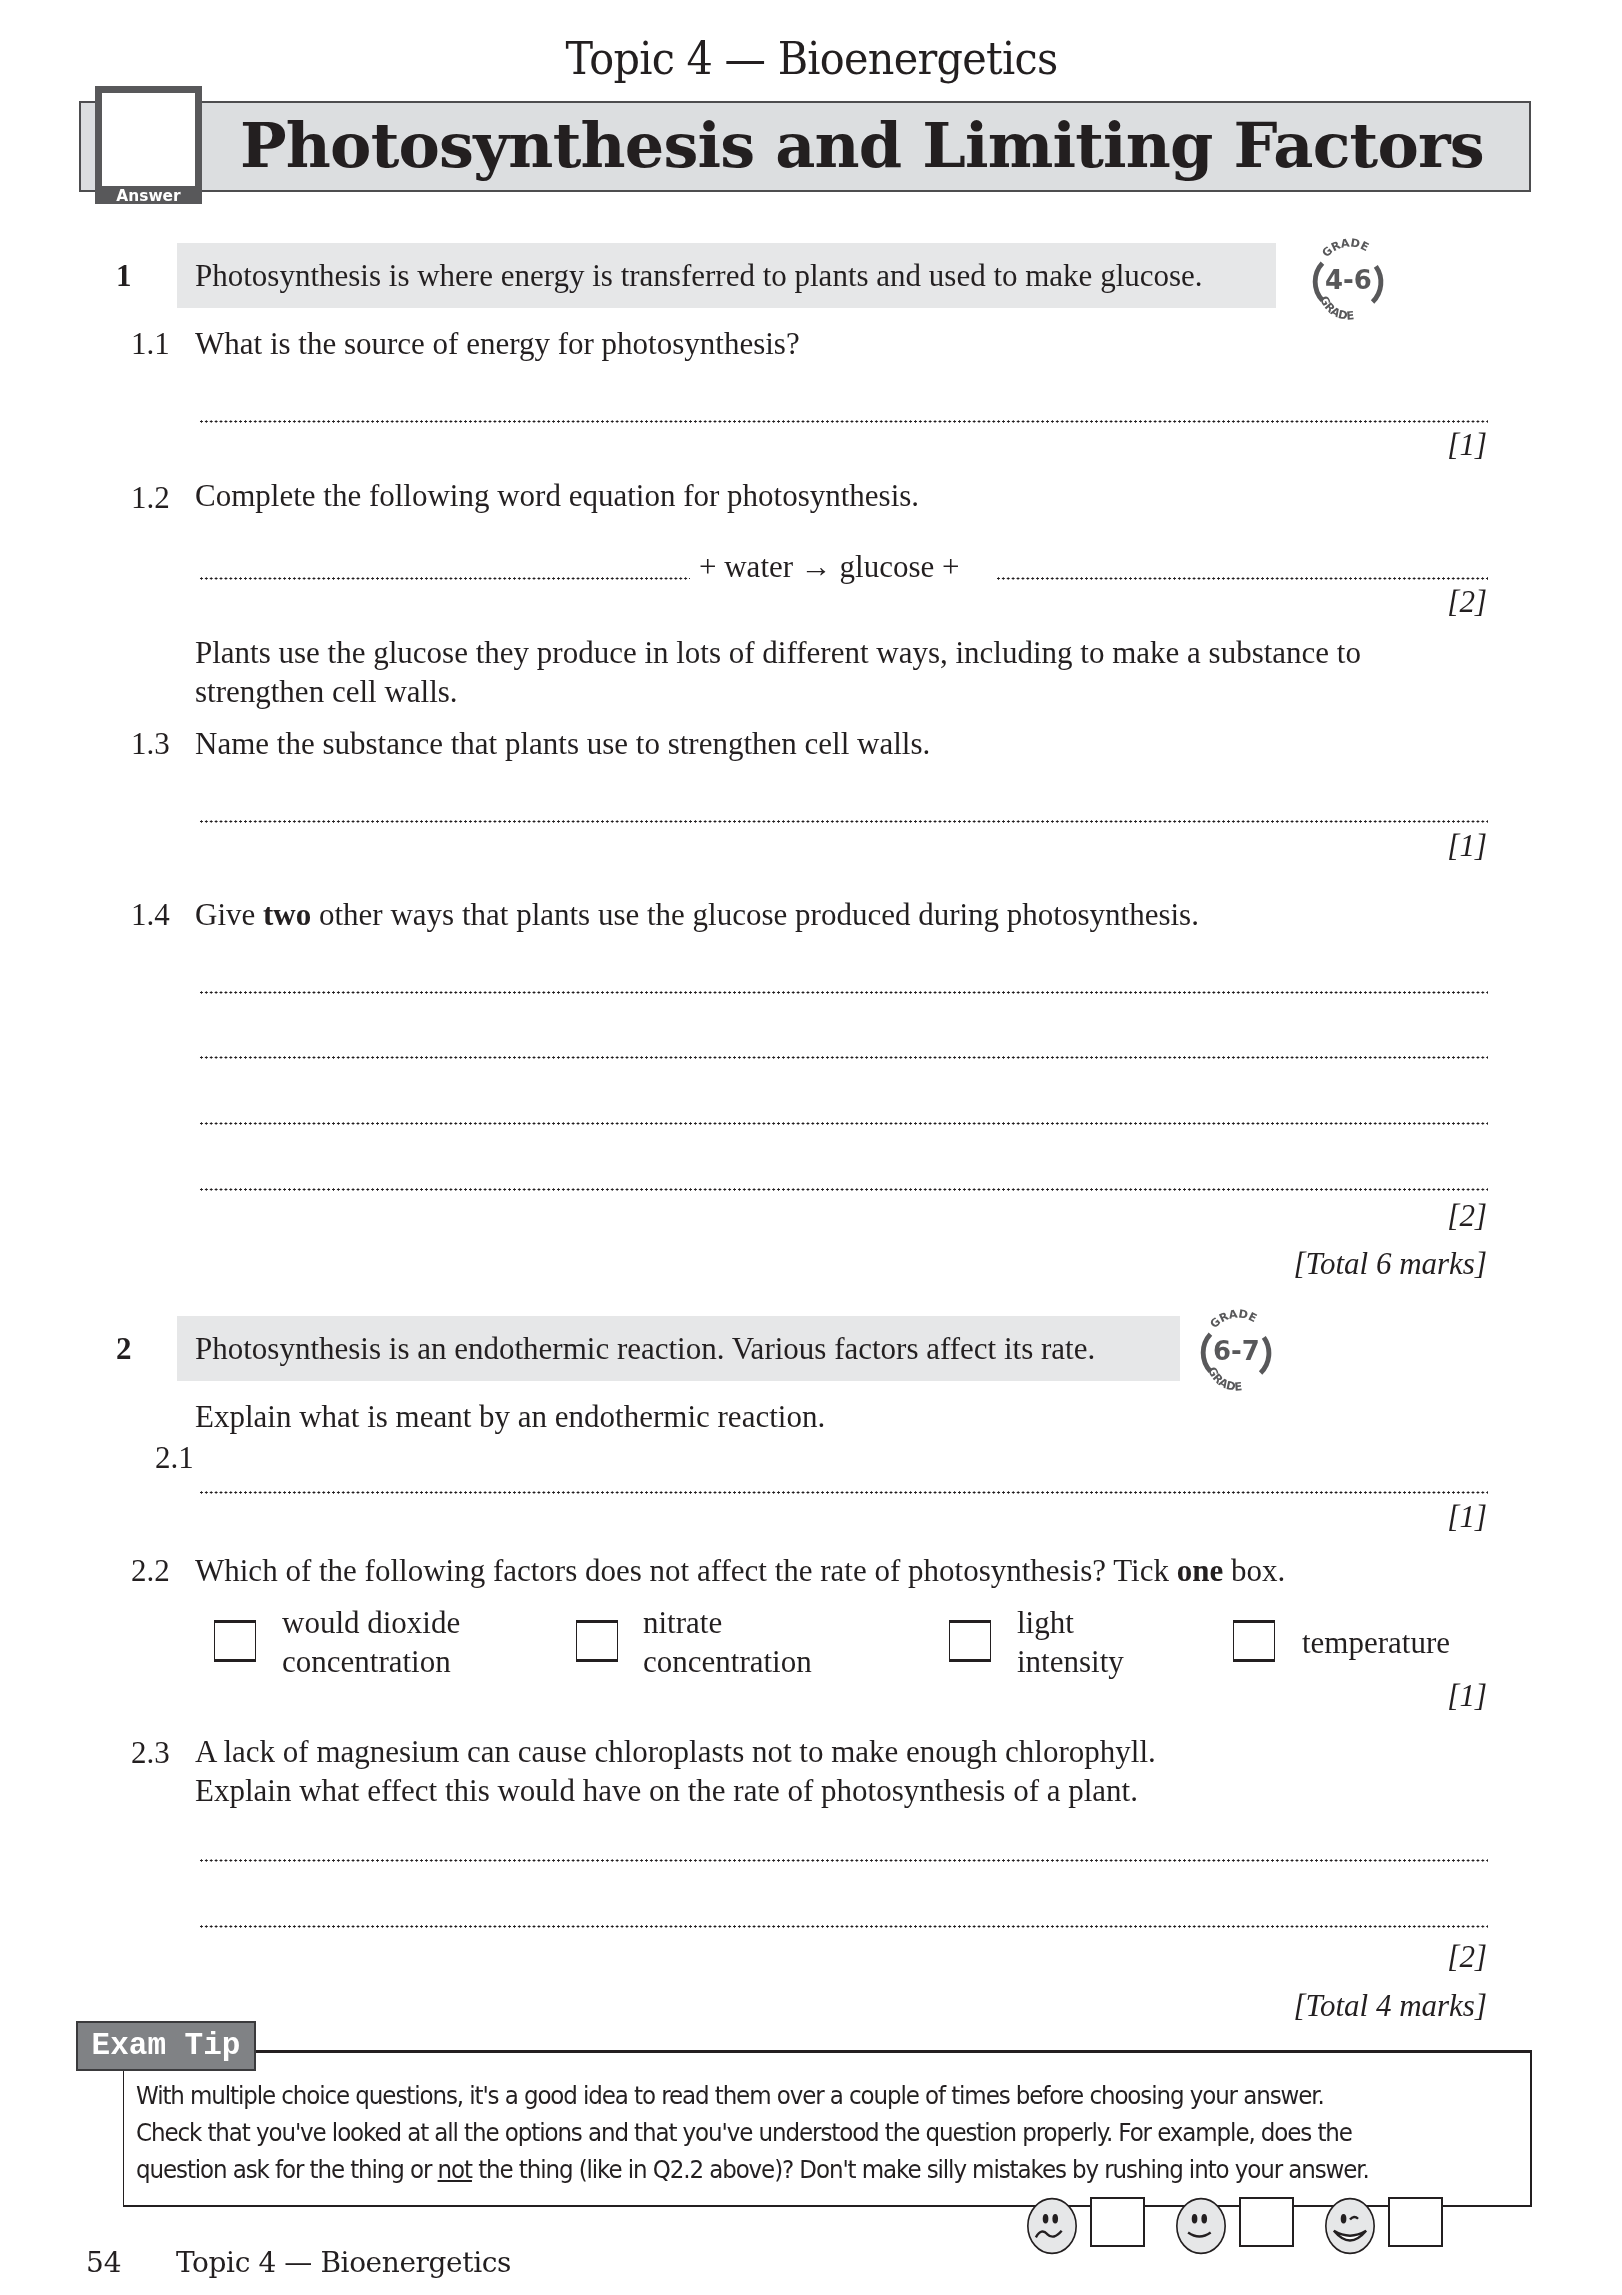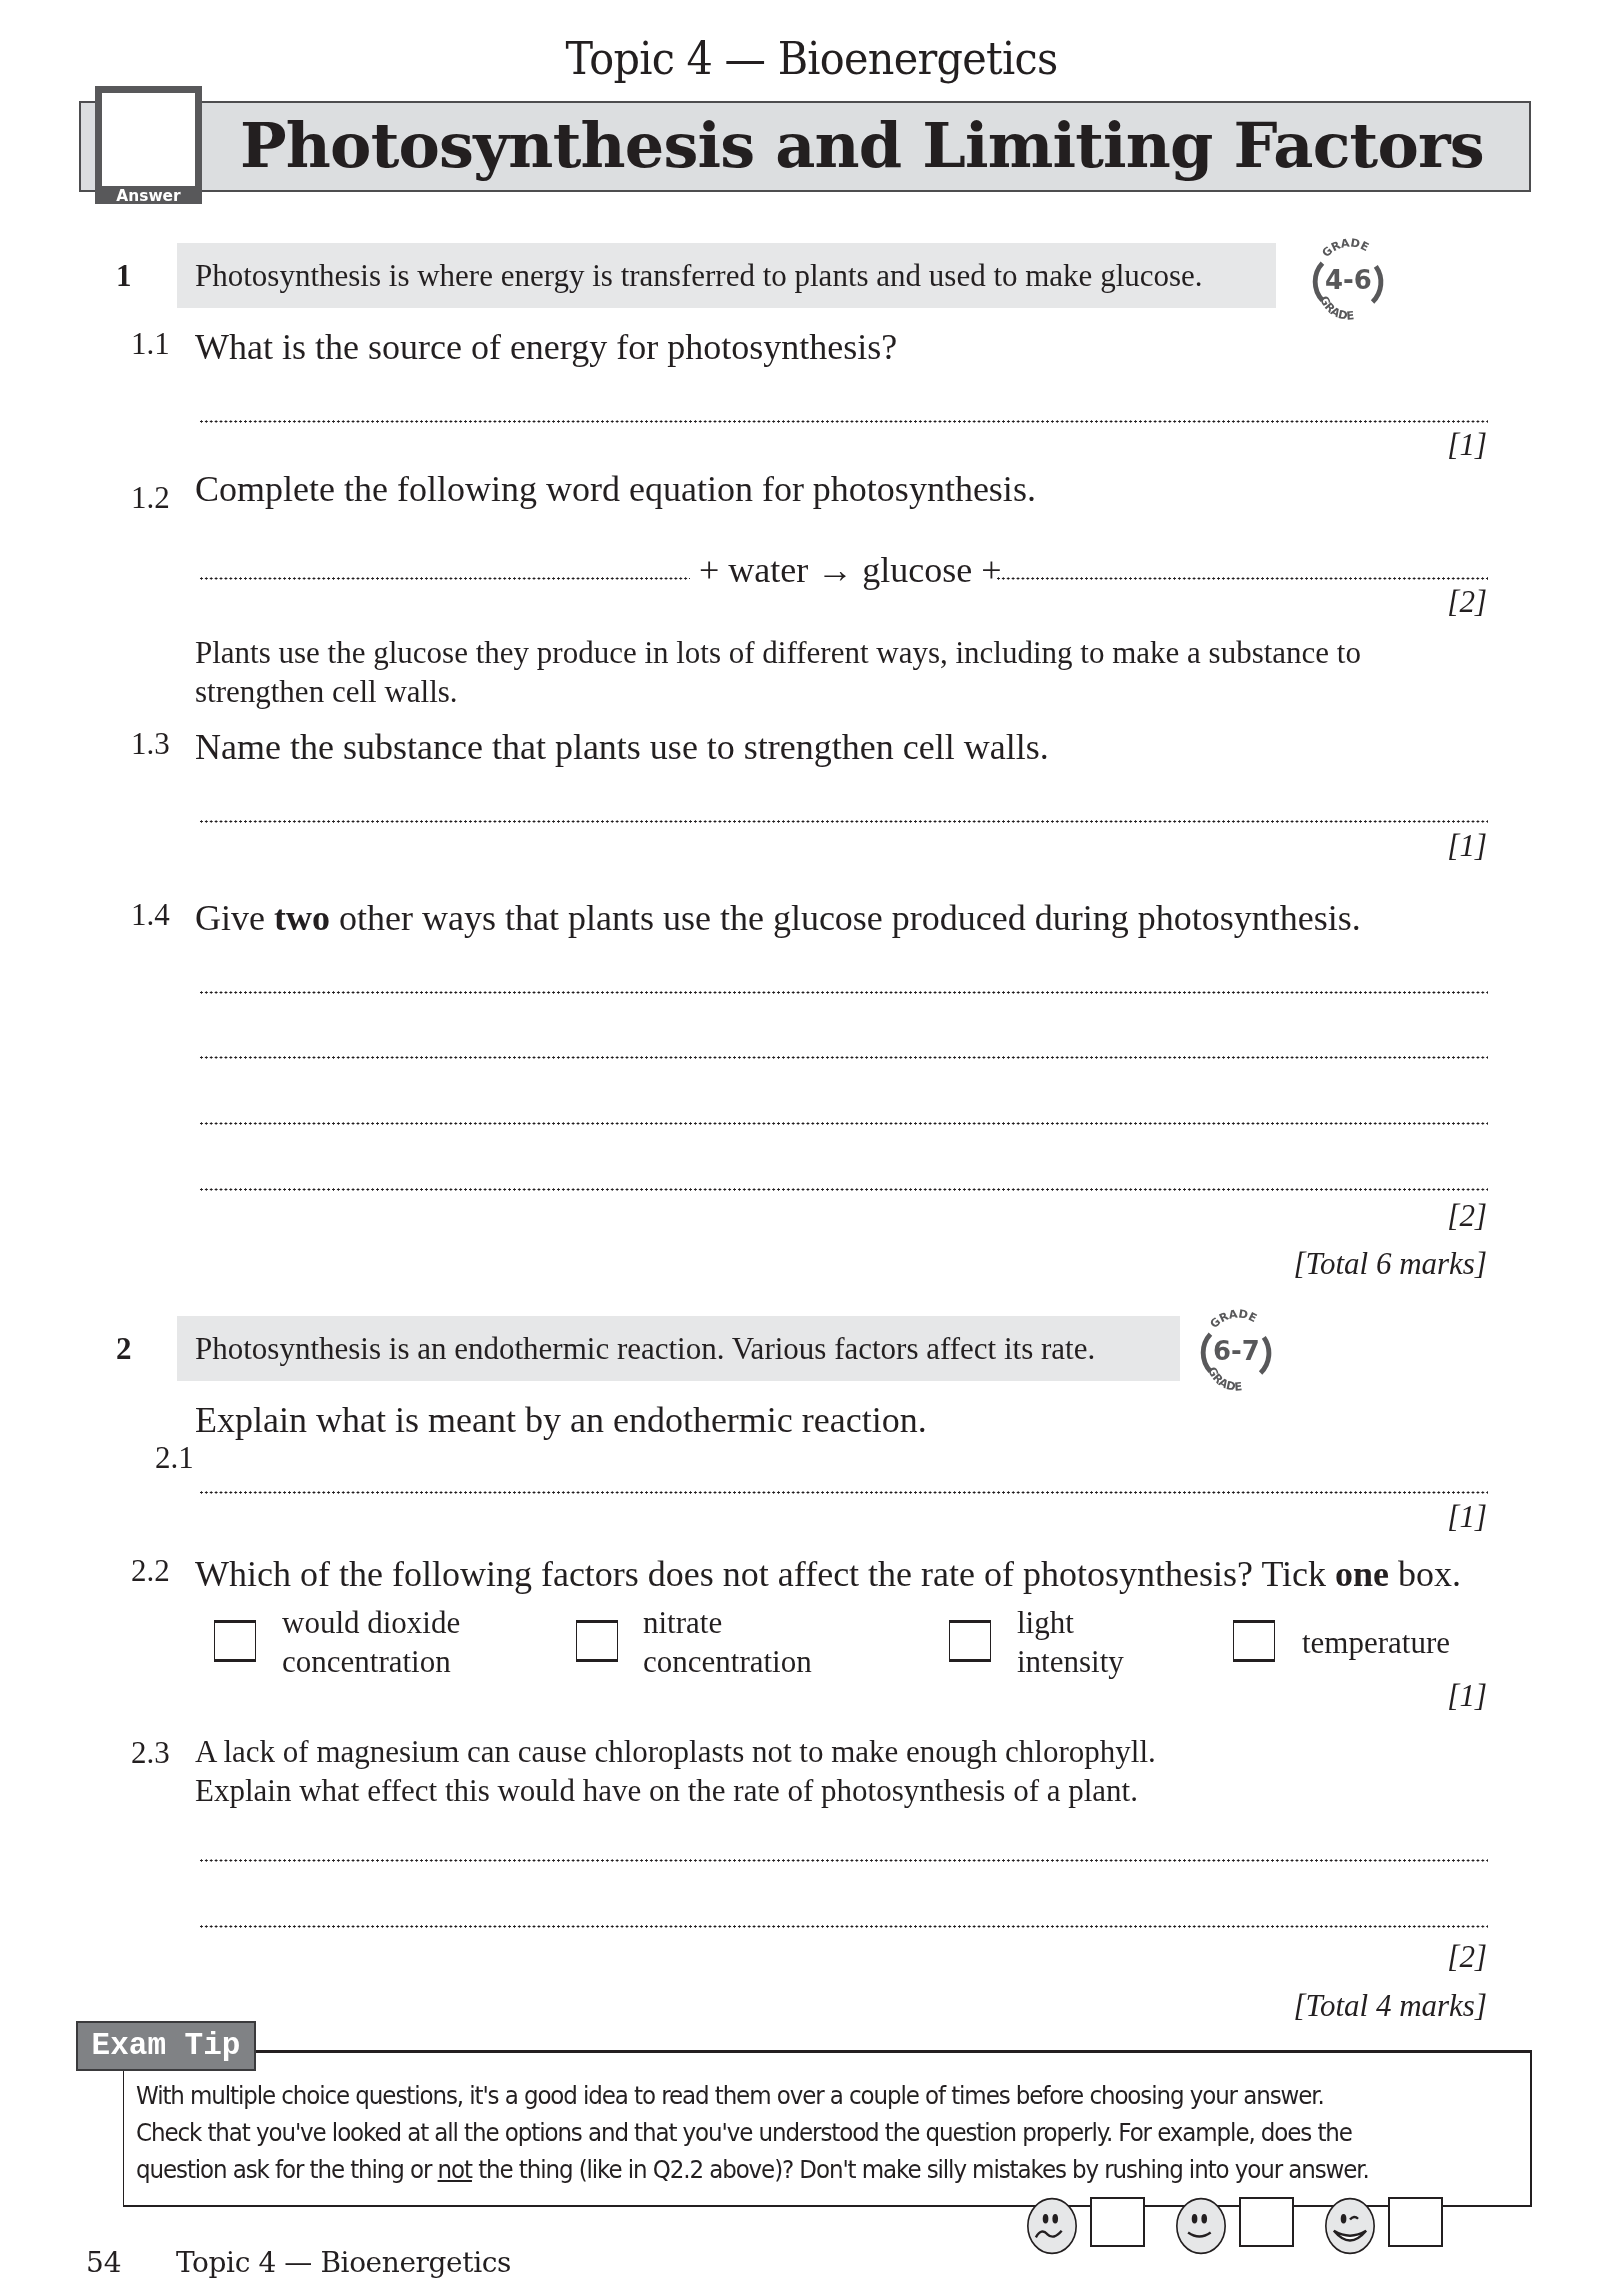--- a/index.html
+++ b/index.html
@@ -16,21 +16,21 @@
 
   .answer-online { left: 95px; top: 86px; width: 107px; height: 118px; background: #58585a; }
   .answer-online .inner { position: absolute; left: 7.3px; top: 6.5px; width: 93px; height: 93px; background: #ffffff; }
   .answer-online .lbl { position: absolute; left: 0; width: 107px; top: 102px; text-align: center; color: #ffffff; font-family: "DejaVu Sans", sans-serif; font-weight: bold; font-size: 15.4px; line-height: 17px; }
 
   
   .qnum { font-size: 31px; }
   .qhead-box { background: #e6e7e8; }
   .qhead-text { font-size: 31px; white-space: nowrap; }
   .sub-num { font-size: 31px; }
-  .sub-text { font-size: 36px; white-space: nowrap; }
+  .sub-text { font-size: 31px; white-space: nowrap; }
   .para { font-size: 31px; line-height: 39px; }
   .mark { font-size: 31px; font-style: italic; text-align: right; white-space: nowrap; }
 
   .dotline { height: 3.2px; background-image: radial-gradient(circle, #231f20 1px, transparent 1.3px); background-size: 4.9px 3.2px; background-repeat: repeat-x; }
 
   
   .grade svg { width: 89px; height: 89px; }
 
   
   .cbox { width: 42px; height: 42px; border: 1.6px solid #231f20; border-bottom-width: 3.2px; border-top-width: 3.2px; background: #fff; }
@@ -81,21 +81,21 @@
     <text x="56" y="68" text-anchor="middle" font-family="DejaVu Sans, sans-serif" font-size="32" font-weight="bold" fill="#58585a">4-6</text>
   </svg>
 </div>
 
 <div class="abs sub-num" style="left:131px; top:326px;">1.1</div>
 <div class="abs sub-text" style="left:195px; top:326px;">What is the source of energy for photosynthesis?</div>
 <div class="abs dotline" style="left:199px; top:420px; width:1289px;"></div>
 <div class="abs mark" style="left:1379px; top:427px; width:108px;">[1]</div>
 
 <div class="abs sub-num" style="left:131px; top:480px;">1.2</div>
-<div class="abs sub-text" style="left:195px; top:468px;">Complete the following word equation for photosynthesis.</div>
+<div class="abs sub-text" style="left:195px; top:478px;">Complete the following word equation for photosynthesis.</div>
 <div class="abs dotline" style="left:199px; top:577px; width:491px;"></div>
 <div class="abs sub-text" style="left:699px; top:549px;">+  water → glucose +</div>
 <div class="abs dotline" style="left:996px; top:577px; width:492px;"></div>
 <div class="abs mark" style="left:1379px; top:584px; width:108px;">[2]</div>
 
 <div class="abs para" style="left:195px; top:633px; width:1331px;">
   <div>Plants use the glucose they produce in lots of different ways, including to make a substance to</div>
   <div>strengthen cell walls.</div>
 </div>
 

